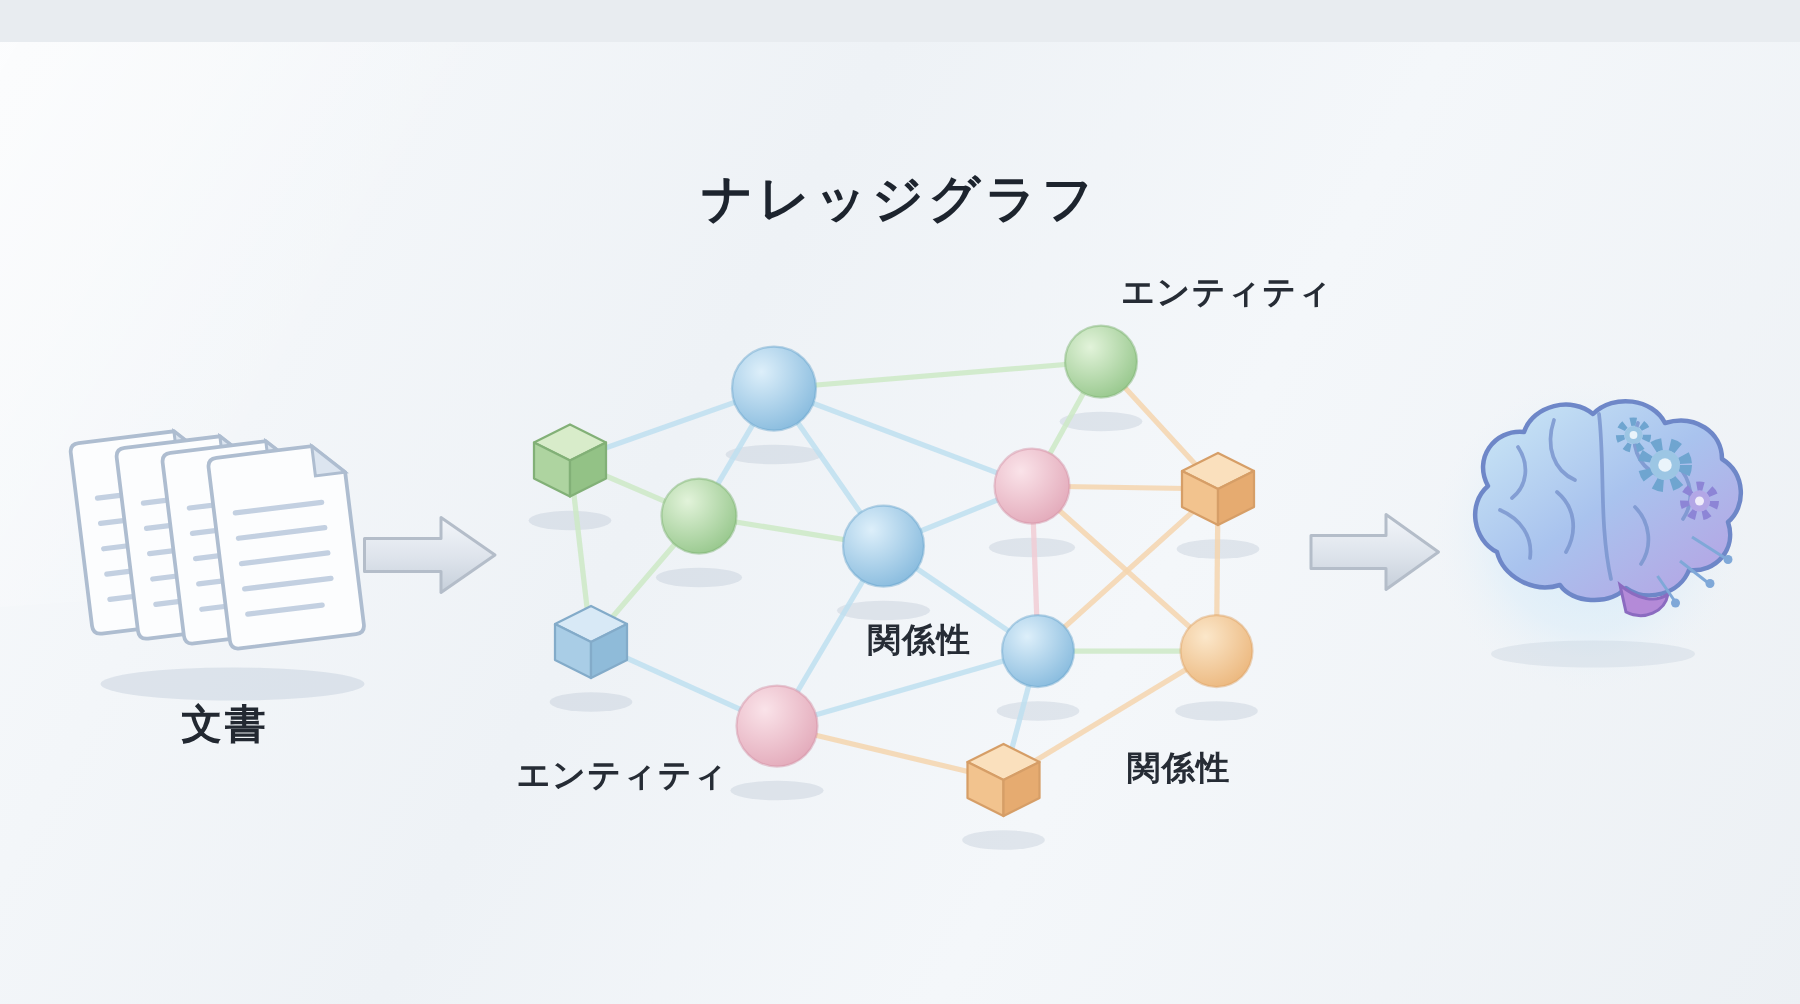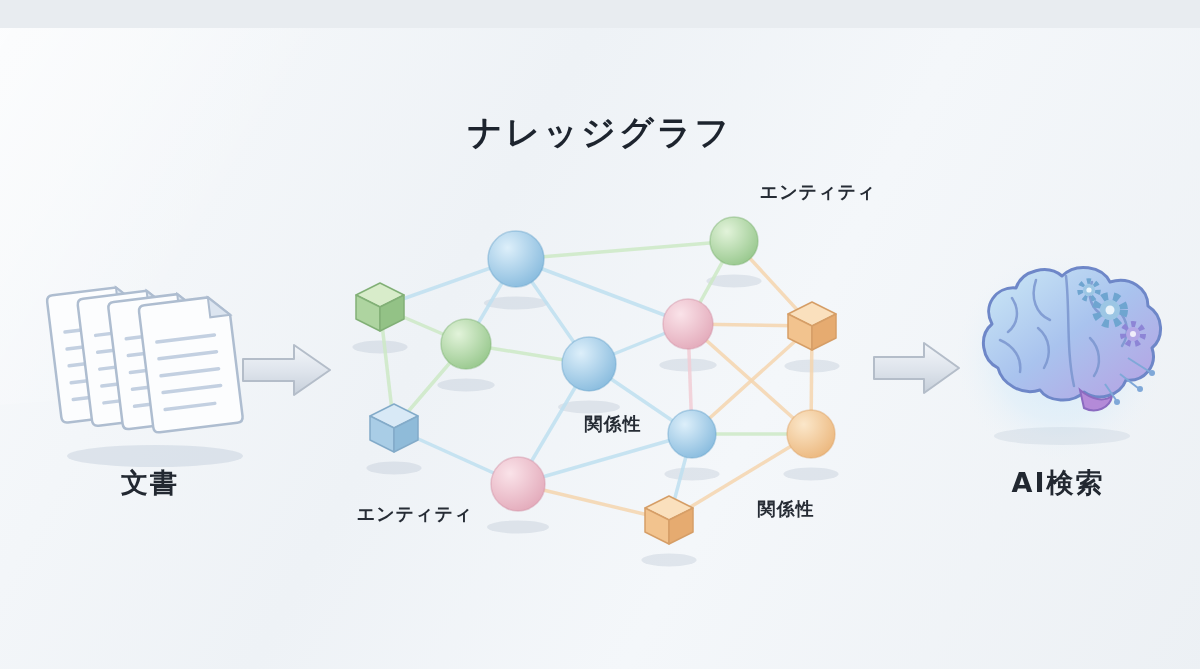--- a/index.html
+++ b/index.html
@@ -37,21 +37,21 @@
     color: #222831;
     font-weight: 700;
   }
   .lbl.title {
     font-size: 34px;
     font-weight: 800;
     letter-spacing: 3px;
     color: #1d242e;
   }
   .lbl.big { font-size: 27px; letter-spacing: 2px; }
-  .lbl.node-label { font-size: 18px; letter-spacing: 1px; color: #262c35; }
+  .lbl.node-label { font-size: 22px; letter-spacing: 1px; color: #262c35; }
 </style>
 </head>
 <body>
 
 <div id="canvas">
 
   <svg class="layer" viewBox="0 0 1200 669">
     <defs id="graph-defs">
       <linearGradient id="arrowGrad" x1="0" y1="0" x2="0" y2="1">
         <stop offset="0%" stop-color="#f3f6fa"></stop>
@@ -245,15 +245,14 @@
   <div class="lbl node-label" style="left:818px; top:152px;">エンティティ</div>
 
   <div class="lbl big" style="left:150px; top:437px;text-align:center;">文書</div>
 
   <div class="lbl node-label" style="left:415px; top:474px;">エンティティ</div>
 
   <div class="lbl node-label" style="left:613px; top:384px;">関係性</div>
 
   <div class="lbl node-label" style="left:786px; top:469px;">関係性</div>
 
-  <div class="lbl big" style="left:1058px; top:437px;">AI検索</div>
 
 </div>
 
 </body></html>

